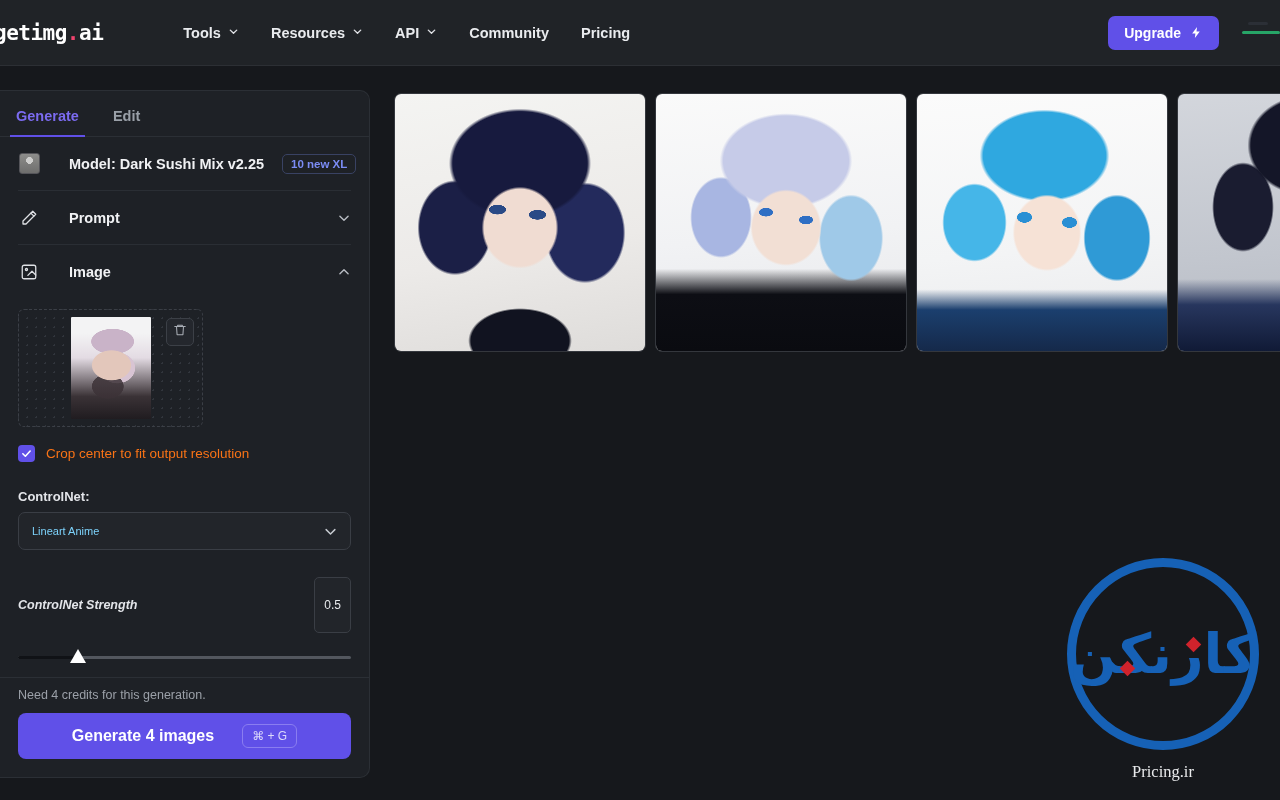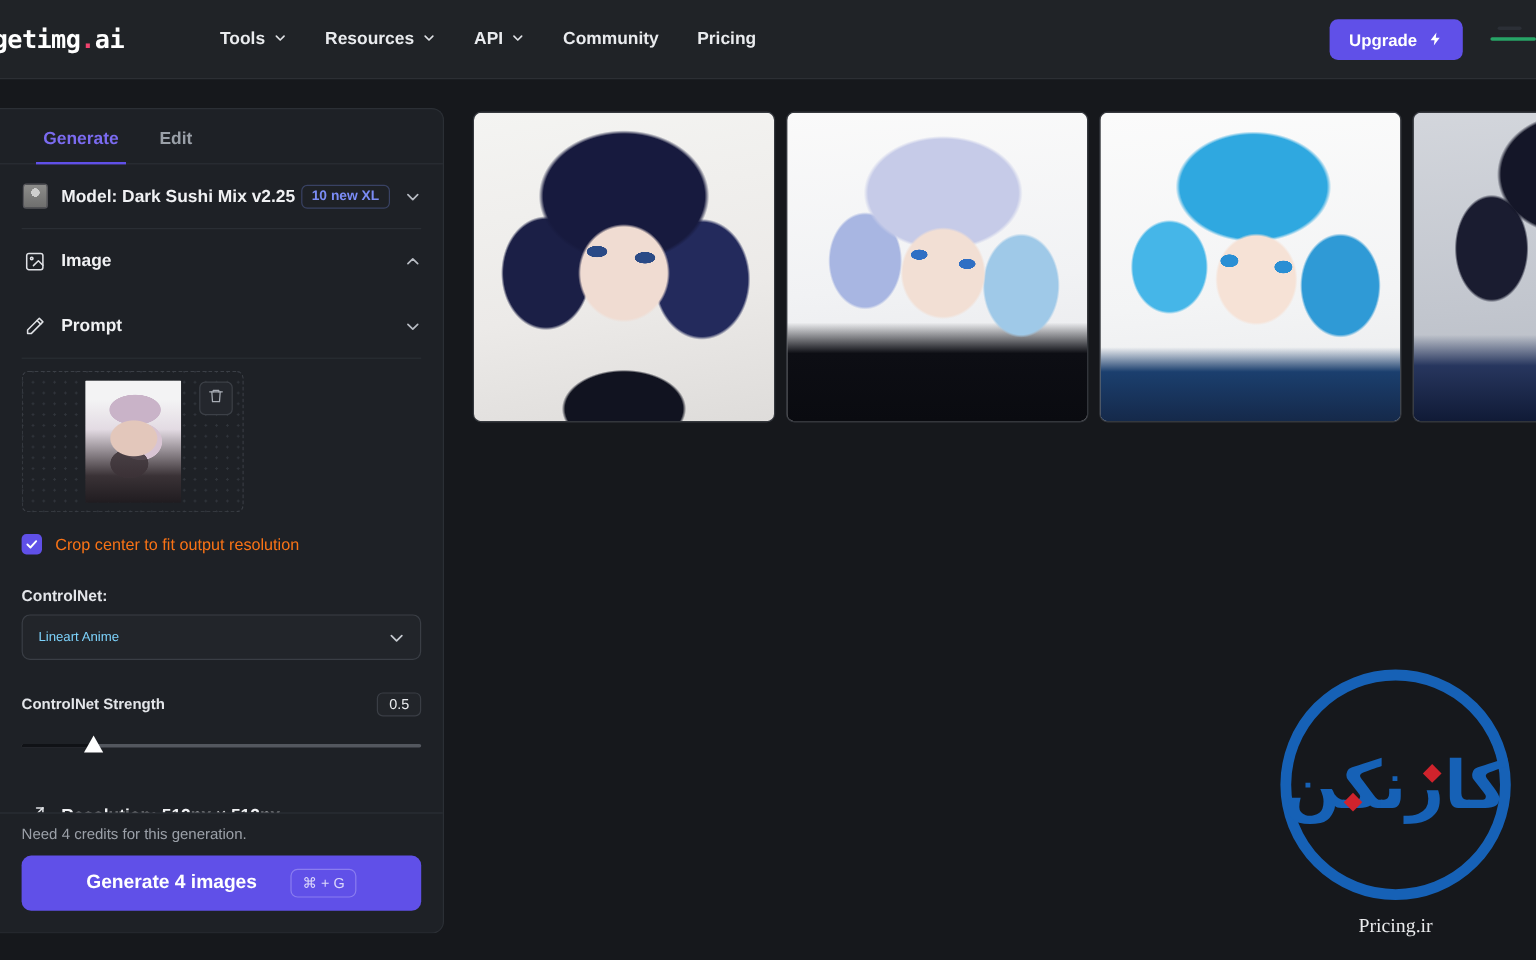--- a/index.html
+++ b/index.html
@@ -64,41 +64,42 @@
     position: absolute; left: 0; top: 90px;
     width: 370px; height: 688px;
     background: #1e2126;
     border: 1px solid #2b2f35;
     border-left: none;
     border-radius: 0 10px 10px 0;
     display: flex; flex-direction: column;
   }
   .tabs {
     display: flex; align-items: flex-end;
-    height: 46px; padding: 0 30px;
+    height: 46px; padding: 0 10px;
     border-bottom: 1px solid #2b2f35;
   }
   .tab {
     font-size: 14.5px; font-weight: 600; color: #9aa0a8;
     padding: 0 6px 12px 6px; margin-right: 22px; cursor: pointer;
     position: relative;
   }
   .tab.active { color: #7b6bf0; }
   .tab.active::after {
     content: ""; position: absolute; left: 0; right: 0; bottom: -1px;
     height: 2px; background: #6050e8;
   }
 
   .panel-body { flex: 1; overflow: hidden; }
 
   .section-row {
     display: flex; align-items: center;
     height: 54px; margin: 0 18px;
     border-bottom: 1px solid #2a2e34;
     cursor: pointer;
+    gap: 18px;
   }
   .section-row.noborder { border-bottom: none; }
   .sec-icon {
     width: 22px; height: 22px; margin-right: 11px;
     display: flex; align-items: center; justify-content: center;
     flex-shrink: 0;
   }
   .model-thumb {
     width: 21px; height: 21px; border-radius: 3px;
     background:
@@ -170,25 +171,25 @@
     background: #22252a;
     display: flex; align-items: center; padding: 0 13px;
     cursor: pointer;
   }
   .select-val { flex: 1; font-size: 11px; color: #7dd3fc; }
 
   .slider-head {
     display: flex; align-items: center;
     margin: 27px 18px 0 18px;
   }
-  .slider-name { flex: 1; font-size: 12.5px; font-weight: 700; color: #e3e5e9; }
+  .slider-name { flex: 1; font-size: 12.5px; font-weight: 700; color: #e3e5e9; font-style: italic; }
   .slider-val {
     font-size: 12px; color: #e8eaed;
     border: 1px solid #3a3e45; border-radius: 5px;
-    padding: 2px 9px; background: #22252a; min-width: 34px; text-align: center;
+    padding: 20px 9px; background: #22252a; min-width: 34px; text-align: center;
   }
   .slider-wrap {
     position: relative; margin: 18px 18px 0 18px; height: 14px;
   }
   .track-bg {
     position: absolute; left: 0; right: 0; top: 5px;
     height: 3px; border-radius: 2px; background: #53575e;
   }
   .track-fill {
     position: absolute; left: 0; top: 5px;
@@ -383,47 +384,47 @@
         </span>
         <span class="sec-label">Model: Dark Sushi Mix v2.25</span>
         <span class="badge">10 new XL</span>
         <span class="caret">
           <svg width="14" height="14" viewBox="0 0 24 24" fill="none" stroke="#b8bcc3" stroke-width="2.4" stroke-linecap="round" stroke-linejoin="round">
               <polyline points="5 9 12 16 19 9"></polyline>
             </svg>
         </span>
       </div>
 
+      <div class="section-row">
+        <span class="sec-icon">
+          <svg width="18" height="18" viewBox="0 0 24 24" fill="none" stroke="#dfe1e5" stroke-width="1.7" stroke-linecap="round" stroke-linejoin="round">
+              <path d="M17 3l4 4L8 20H4v-4L17 3z"></path>
+              <path d="M14.5 5.5l4 4"></path>
+            </svg>
+        </span>
+        <span class="sec-label">Prompt</span>
+        <span class="caret">
+          <svg width="14" height="14" viewBox="0 0 24 24" fill="none" stroke="#b8bcc3" stroke-width="2.4" stroke-linecap="round" stroke-linejoin="round">
+              <polyline points="5 9 12 16 19 9"></polyline>
+            </svg>
+        </span>
+      </div>
+
       <div class="section-row noborder">
         <span class="sec-icon">
           <svg width="18" height="18" viewBox="0 0 24 24" fill="none" stroke="#dfe1e5" stroke-width="1.7" stroke-linecap="round" stroke-linejoin="round">
               <rect x="3" y="3" width="18" height="18" rx="2.5"></rect>
               <circle cx="8.6" cy="8.6" r="1.4"></circle>
               <path d="M21 16l-5-5-5.5 5.5"></path>
             </svg>
         </span>
         <span class="sec-label">Image</span>
         <span class="caret">
           <svg width="14" height="14" viewBox="0 0 24 24" fill="none" stroke="#b8bcc3" stroke-width="2.4" stroke-linecap="round" stroke-linejoin="round">
               <polyline points="5 15 12 8 19 15"></polyline>
-            </svg>
-        </span>
-      </div>
-
-      <div class="section-row">
-        <span class="sec-icon">
-          <svg width="18" height="18" viewBox="0 0 24 24" fill="none" stroke="#dfe1e5" stroke-width="1.7" stroke-linecap="round" stroke-linejoin="round">
-              <path d="M17 3l4 4L8 20H4v-4L17 3z"></path>
-              <path d="M14.5 5.5l4 4"></path>
-            </svg>
-        </span>
-        <span class="sec-label">Prompt</span>
-        <span class="caret">
-          <svg width="14" height="14" viewBox="0 0 24 24" fill="none" stroke="#b8bcc3" stroke-width="2.4" stroke-linecap="round" stroke-linejoin="round">
-              <polyline points="5 9 12 16 19 9"></polyline>
             </svg>
         </span>
       </div>
 
       <div class="image-block">
         <div class="dropzone">
           <div class="thumb-img"></div>
           <div class="del-btn">
             <span>
               <svg width="14" height="14" viewBox="0 0 24 24" fill="none" stroke="#a8adb5" stroke-width="1.8" stroke-linecap="round" stroke-linejoin="round">

